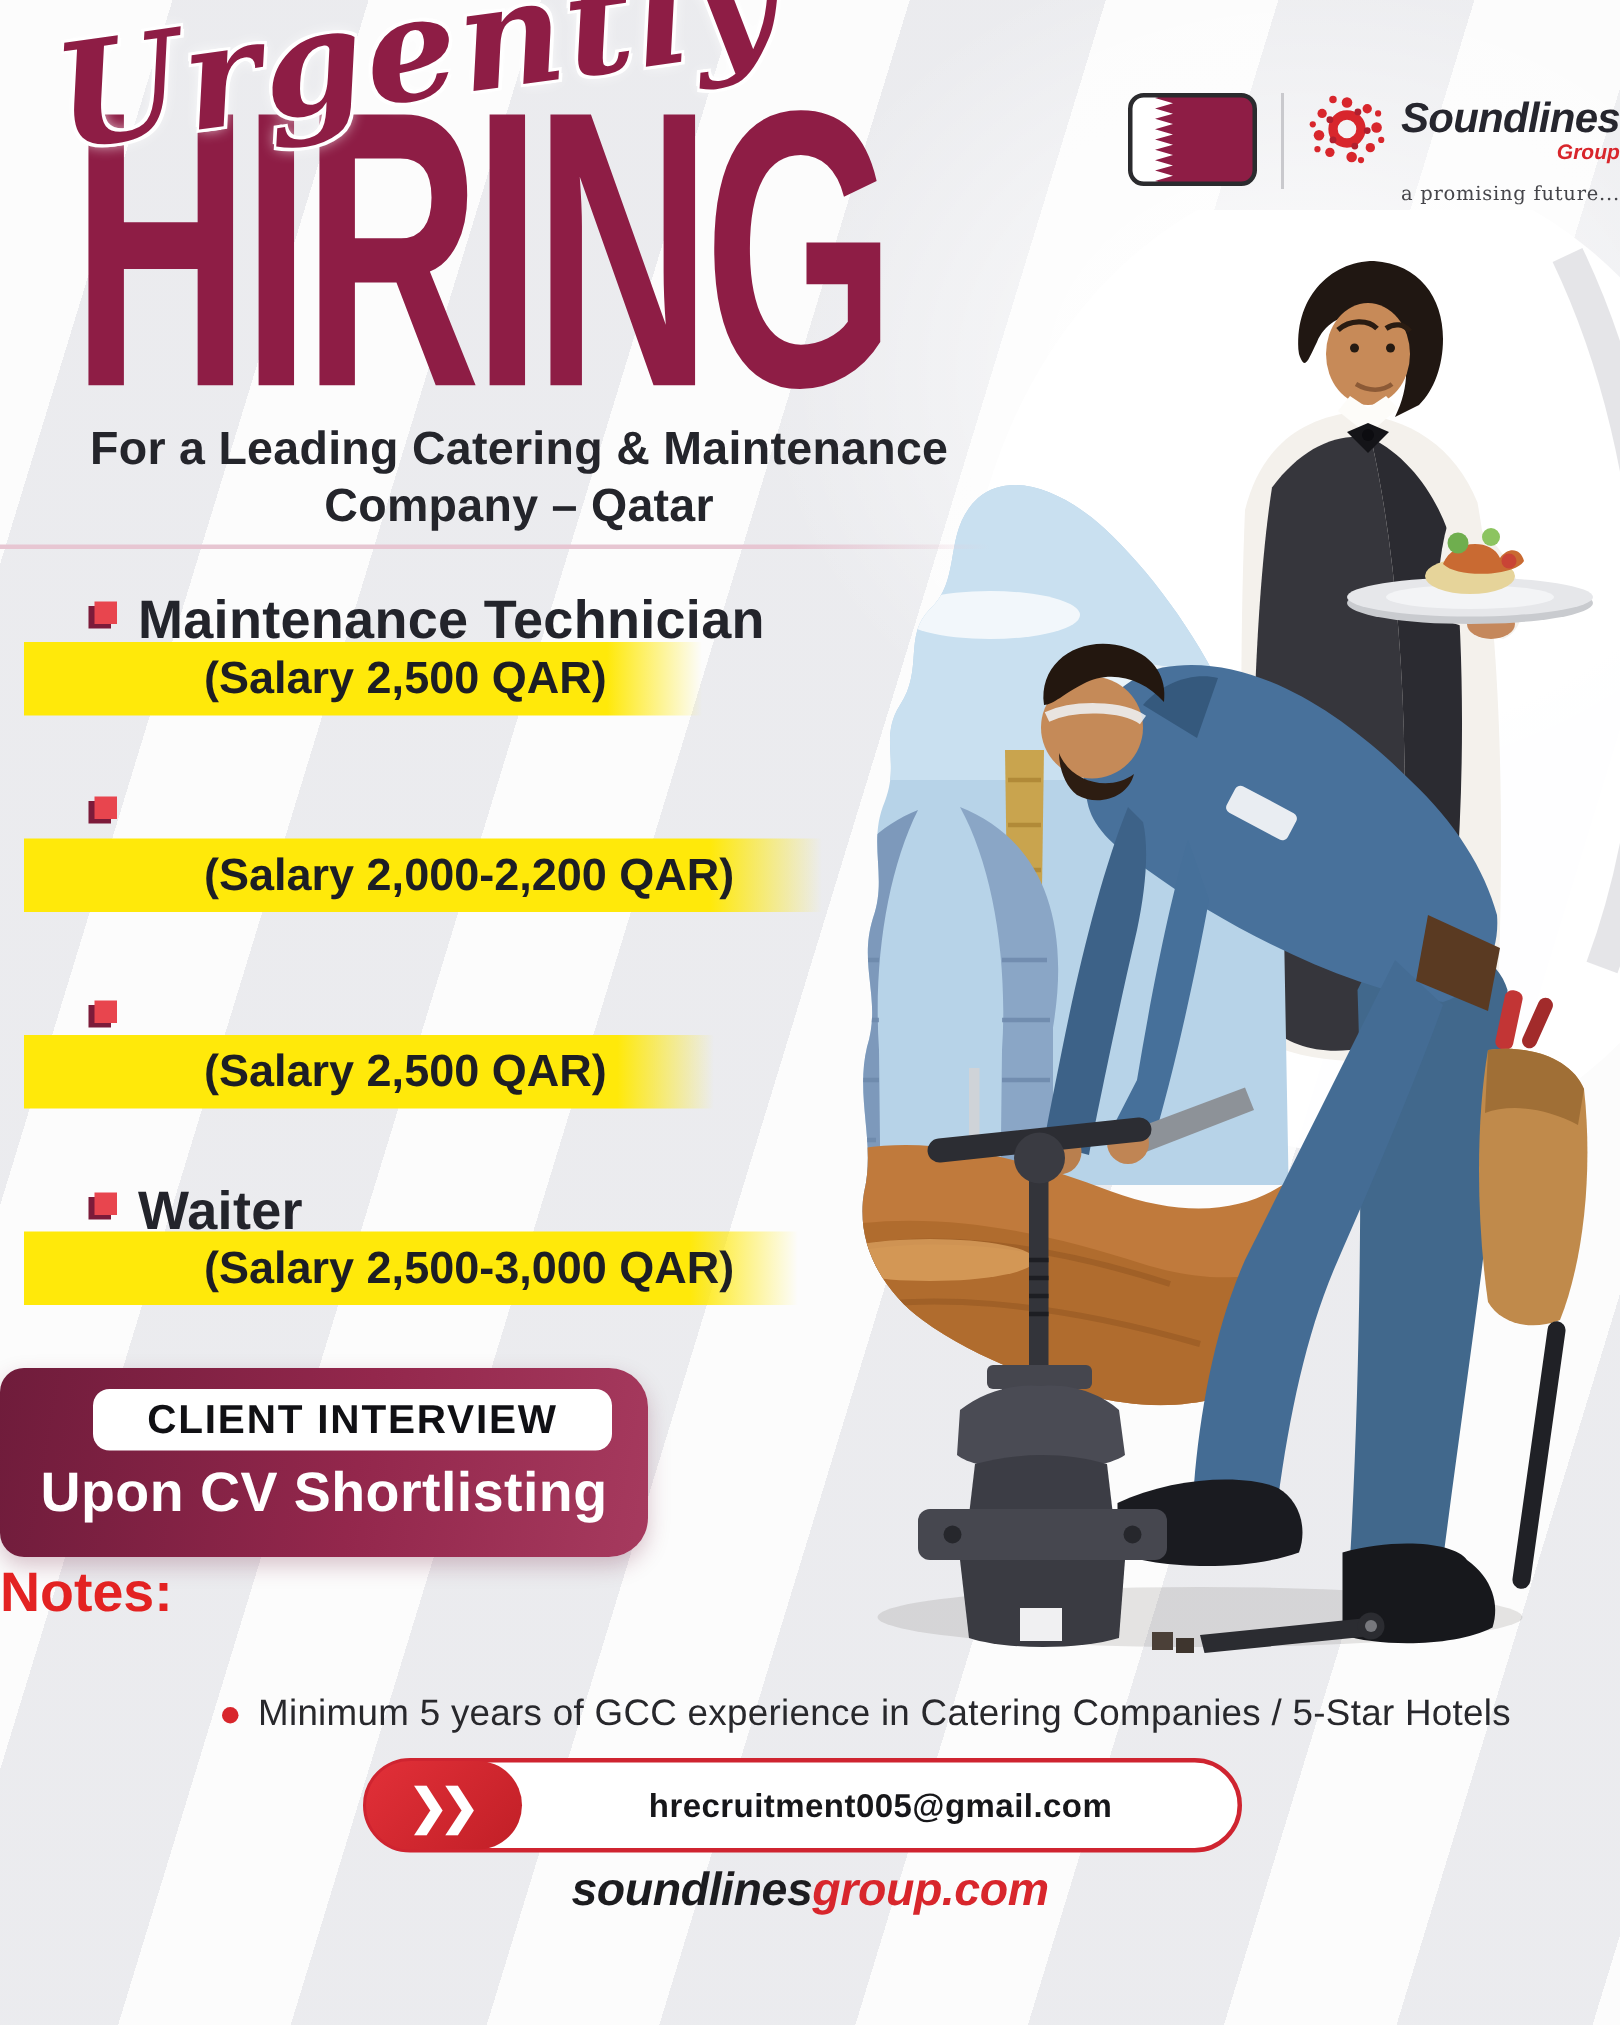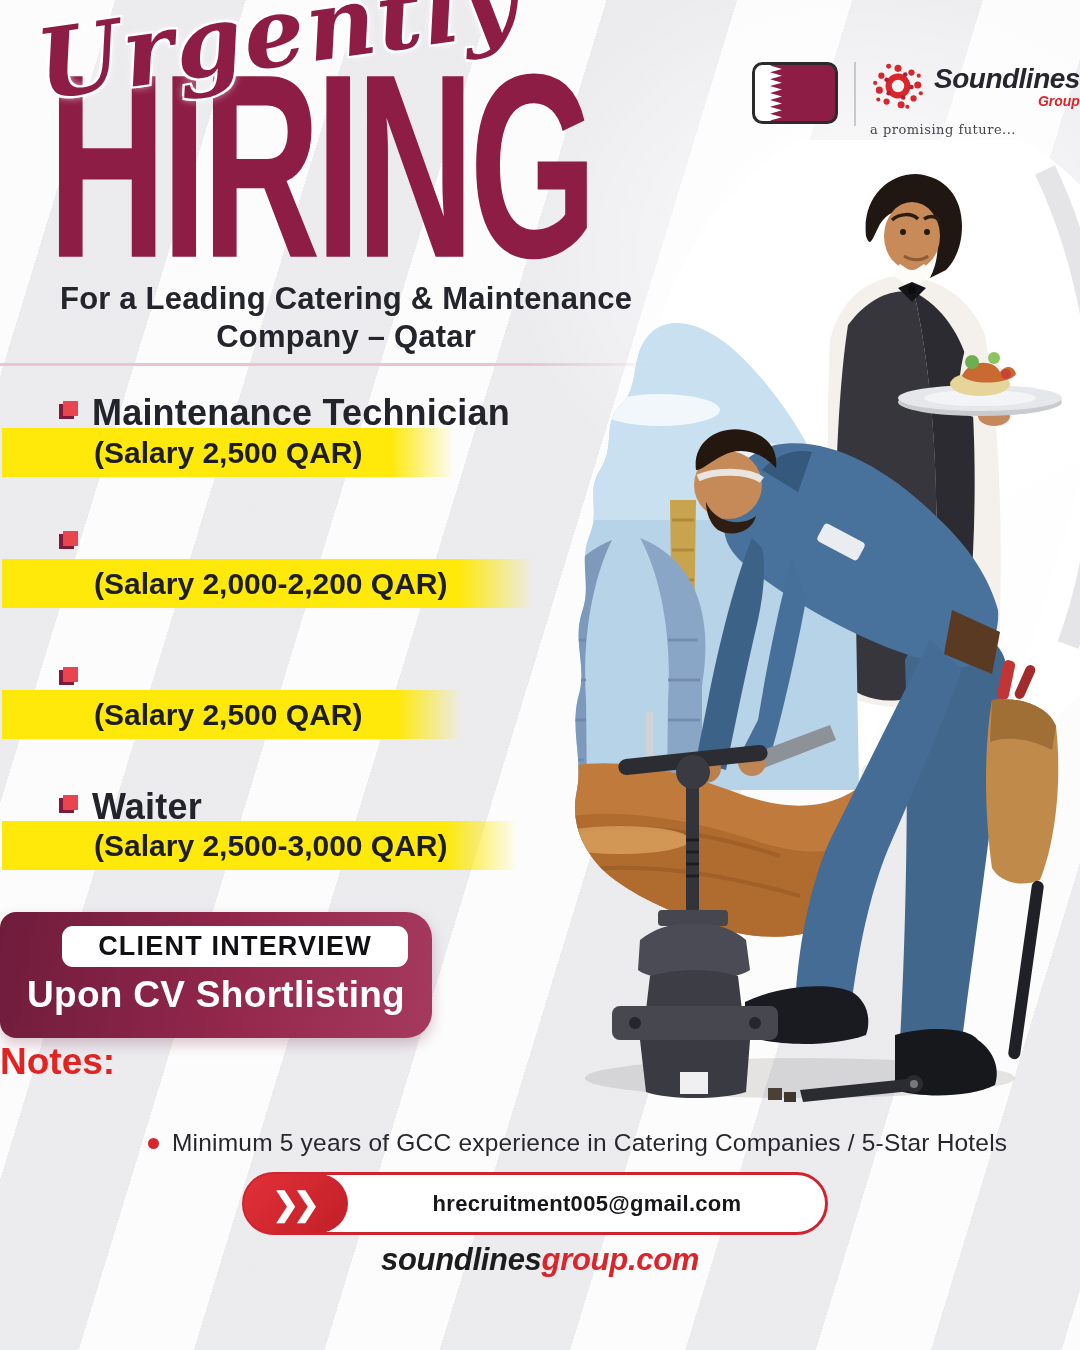--- a/index.html
+++ b/index.html
@@ -40,26 +40,26 @@
 
   .brandbar{position:absolute;left:752px;top:58px;display:flex;align-items:flex-start;}
   .flag{width:86px;height:62px;margin-top:4px;}
   .vline{width:2px;height:64px;background:#c9c9cd;margin:4px 14px 0 16px;}
   .logo{display:flex;flex-direction:column;}
   .logo-row{display:flex;align-items:center;}
   .logo-mark{width:56px;height:56px;margin-right:8px;}
   .logo-words{display:flex;flex-direction:column;align-items:flex-end;}
   .logo-name{font-size:28px;font-weight:800;font-style:italic;color:#26262e;letter-spacing:-.5px;}
   .logo-group{font-size:14px;font-weight:800;font-style:italic;color:#d8262c;margin-top:-2px;}
-  .logo-tagline{font-family:"DejaVu Serif",serif;font-size:13px;color:#45454a;margin-top:8px;text-align:left;letter-spacing:.5px;}
+  .logo-tagline{font-family:"DejaVu Serif",serif;font-size:13px;color:#45454a;margin-top:8px;text-align:right;letter-spacing:.5px;}
 
   .job-title{position:absolute;left:92px;font-size:36px;font-weight:800;color:#23242b;letter-spacing:.2px;}
   .bullet-sq{position:absolute;left:63px;width:15px;height:15px;background:#e8454e;box-shadow:-4px 3px 0 #7c1b3a;}
   .salary-bar{
-    position:absolute;left:2px;height:49px;box-sizing:border-box;padding-left:92px;
+    position:absolute;left:16px;height:49px;box-sizing:border-box;padding-left:120px;
     display:flex;align-items:center;
     background:linear-gradient(90deg,#ffe90a 0 86%,rgba(255,233,10,0) 100%);
     font-size:30px;font-weight:700;color:#1d1e24;
   }
   .t1{top:392px}.t2{top:522px}.t3{top:658px}.t4{top:786px}
   .b1{top:401px}.b2{top:531px}.b3{top:667px}.b4{top:795px}
   .s1{top:428px;width:452px}.s2{top:559px;width:532px}.s3{top:690px;width:460px}.s4{top:821px;width:516px}
 
   .interview{
     position:absolute;left:0;top:912px;width:432px;height:126px;

